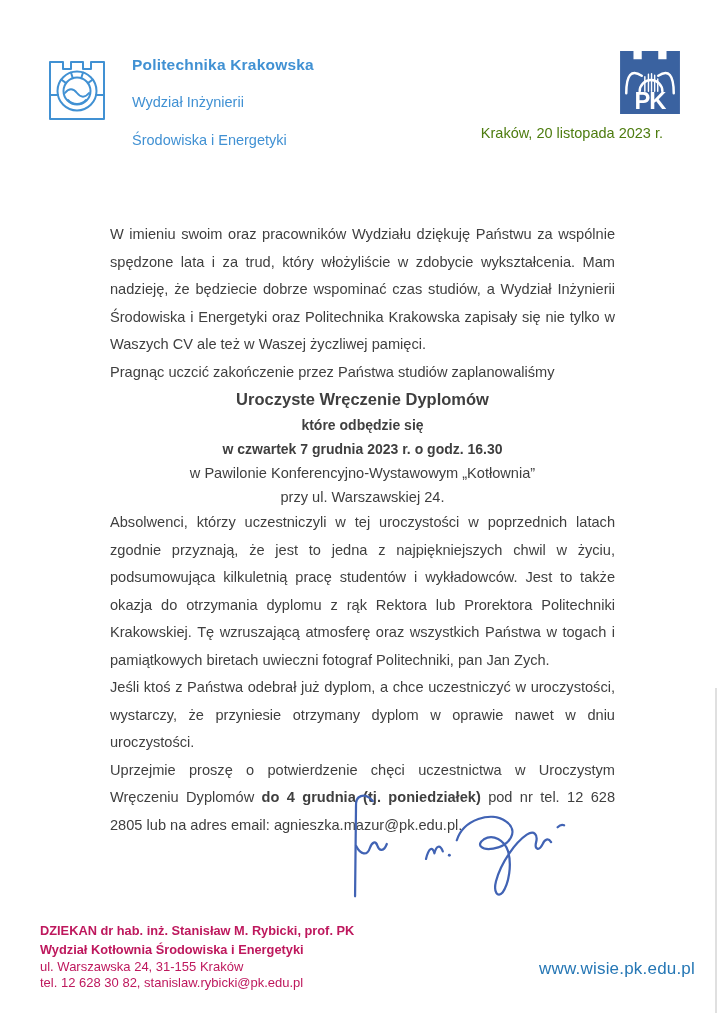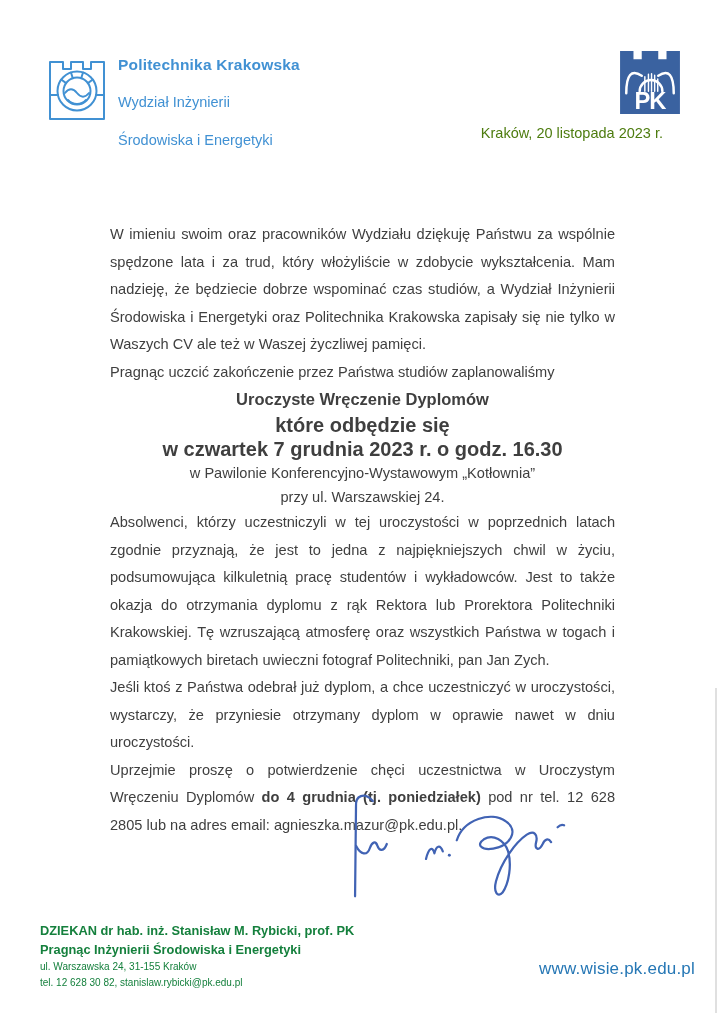--- a/index.html
+++ b/index.html
@@ -1,45 +1,45 @@
 <!DOCTYPE html>
 <html lang="pl"><head>
 <meta charset="utf-8">
 <style>
   html,body{margin:0;padding:0;background:#ffffff;}
   .page{
     position:relative;width:724px;height:1024px;background:#ffffff;overflow:hidden;
     font-family:"Liberation Sans",sans-serif;color:#3f3f3f;
   }
   
-  .header-left{position:absolute;left:45px;top:53px;display:flex;align-items:flex-start;gap:9px;}
+  .header-left{position:absolute;left:45px;top:53px;display:flex;align-items:flex-start;gap:23px;}
   .org-text{padding-top:2px;line-height:1.32;color:#4191d3;}
   .org-name{font-size:15.5px;font-weight:bold;letter-spacing:.2px;}
   .org-sub{font-size:14.5px;font-weight:500;margin-top:18px;}
   .header-right{position:absolute;left:619px;top:50px;text-decoration:underline;}
   
   .date-line{position:absolute;top:125px;right:61px;font-size:14.5px;color:#4d7c0f;}
   
   .content{position:absolute;left:110px;top:221px;width:505px;font-size:14.6px;line-height:27.5px;}
   .content p{margin:0;}
   .just{text-align:justify;}
   .p2-intro{margin-top:12px;}
   .event-title{text-align:center;font-weight:bold;font-size:16.5px;line-height:27px;margin-top:1px;}
-  .event-bold{text-align:center;font-weight:bold;font-size:20px;line-height:24px;}
+  .event-bold{text-align:center;font-weight:bold;font-size:14px;line-height:24px;}
   .event-reg{text-align:center;font-size:14.6px;line-height:24px;}
   .p3{margin-top:10px;}
   .p4{margin-top:8px;}
   .p5{margin-top:8px;}
   .b{font-weight:bold;}
   
   .signature{position:absolute;left:338px;top:788px;}
   
-  .footer-left{position:absolute;left:40px;top:921px;color:#15803d;}
+  .footer-left{position:absolute;left:40px;top:921px;color:#be185d;}
   .f-bold{font-size:12.8px;font-weight:bold;line-height:19px;}
-  .f-small{font-size:10px;line-height:16px;}
+  .f-small{font-size:13px;line-height:16px;}
   .footer-url{position:absolute;right:29px;top:959px;font-size:17px;font-weight:normal;color:#2677b5;letter-spacing:.2px;}
   
   .scan-line{position:absolute;left:715px;top:688px;width:2px;height:325px;background:#e0e0e0;}
 </style>
 </head>
 <body>
 
 <div class="page">
 
   <div class="header-left">
@@ -95,20 +95,20 @@
       <path d="M15,62 C20,72 27,73 30,64 C32,58 36,56 38,62 C40,68 45,68 48,60"></path>
       <path d="M90,76 C93,64 97,62 99,70 C101,62 105,60 108,68"></path>
       <circle cx="115" cy="72" r="1.6" fill="#4163b4" stroke="none"></circle>
       <path d="M123,56 C130,34 160,24 176,36 C190,46 180,62 162,65 C150,67 143,61 152,55 C162,49 174,56 178,68 C182,82 179,102 172,112 C167,118 162,112 165,100 C170,80 186,58 198,50 C206,45 210,50 208,58 C206,66 211,68 215,60 C217,55 221,53 224,58"></path>
       <path d="M231,42 C233,40 236,39 238,40"></path>
     </svg>
   </div>
 
   <div class="footer-left">
     <div class="f-bold">DZIEKAN dr hab. inż. Stanisław M. Rybicki, prof. PK</div>
-    <div class="f-bold">Pragnąc Inżynierii Środowiska i Energetyki</div>
+    <div class="f-bold">Wydział Kotłownia Środowiska i Energetyki</div>
     <div class="f-small">ul. Warszawska 24, 31-155 Kraków</div>
     <div class="f-small">tel. 12 628 30 82, stanislaw.rybicki@pk.edu.pl</div>
   </div>
   <div class="footer-url">www.wisie.pk.edu.pl</div>
 
   <div class="scan-line"></div>
 </div>
 
 </body></html>

